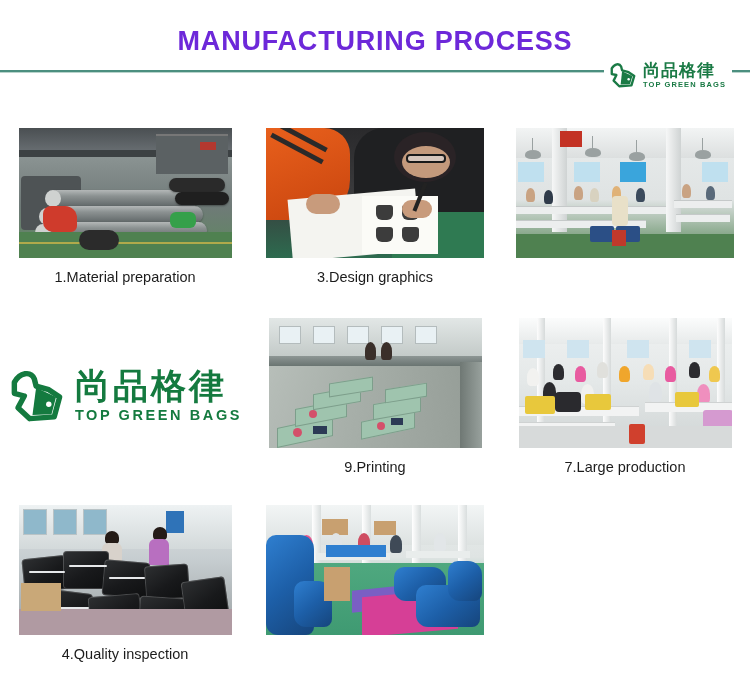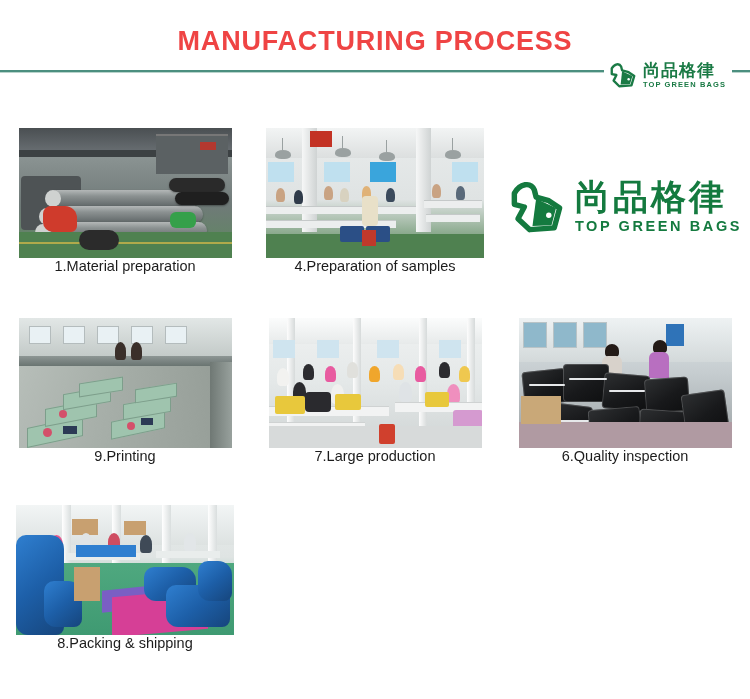--- a/index.html
+++ b/index.html
@@ -22,21 +22,21 @@
 
   .title {
     position: absolute;
     left: 0;
     right: 0;
     top: 26px;
     text-align: center;
     font-size: 27px;
     font-weight: bold;
     letter-spacing: 0.8px;
-    color: #ef4444;
+    color: #6d28d9;
     font-family: "Liberation Sans", sans-serif;
   }
 
   .divider {
     position: absolute;
     left: 0;
     top: 70px;
     width: 750px;
     height: 2px;
     background: #4b8f7f;
@@ -103,20 +103,21 @@
     width: 213px;
     height: 130px;
     position: relative;
     overflow: hidden;
     background: #888;
     margin-top: 16px;
   }
   .cell.wide .photo { width: 218px; }
 
   .caption {
+    margin-top: 11px;
     font-size: 14.5px;
     color: #1c1c1c;
     font-family: "Liberation Sans", sans-serif;
     white-space: nowrap;
   }
 
   
   .logo-cell {
     display: flex;
     align-items: center;
@@ -316,20 +317,42 @@
       <div class="ph greenroll"></div>
       <div class="ph floor"></div>
       <div class="ph yellowline"></div>
       <div class="ph redbag"></div>
       <div class="ph blackbag"></div>
     </div>
     <div class="caption">1.Material preparation</div>
   </div>
 
 
+  <div class="cell wide">
+    <div class="photo p3">
+      <div class="ph dark-person"></div>
+      <div class="ph orange"></div>
+      <div class="ph stripe1"></div>
+      <div class="ph stripe2"></div>
+      <div class="ph head2"></div>
+      <div class="ph face2"></div>
+      <div class="ph glasses"></div>
+      <div class="ph green-mat"></div>
+      <div class="ph paper"></div>
+      <div class="ph paper2"></div>
+      <div class="ph sk" style="left:110px; bottom:38px; width:17px; height:15px;"></div>
+      <div class="ph sk" style="left:136px; bottom:38px; width:17px; height:15px;"></div>
+      <div class="ph sk" style="left:110px; bottom:16px; width:17px; height:15px;"></div>
+      <div class="ph sk" style="left:136px; bottom:16px; width:17px; height:15px;"></div>
+      <div class="ph hand1"></div>
+      <div class="ph hand2"></div>
+      <div class="ph pen"></div>
+    </div>
+    <div class="caption">3.Design graphics</div>
+  </div>
 
   <div class="cell wide">
     <div class="photo p4">
       <div class="ph roofstrip"></div>
       <div class="ph pillar" style="left:36px;"></div>
       <div class="ph pillar" style="left:150px;"></div>
       <div class="ph sign"></div>
       <div class="ph lampwire" style="left:16px; top:10px;"></div>
       <div class="ph lamp" style="left:9px; top:22px;"></div>
       <div class="ph lampwire" style="left:76px; top:8px;"></div>
@@ -353,21 +376,20 @@
       <div class="ph person" style="left:96px; top:58px; background:#e0b277;"></div>
       <div class="ph person" style="left:120px; top:60px; background:#3b4a5c;"></div>
       <div class="ph person" style="left:166px; top:56px; background:#c9a383;"></div>
       <div class="ph person" style="left:190px; top:58px; background:#5a6a7a;"></div>
       <div class="ph" style="left:96px; top:68px; width:16px; height:30px; background:#e8e0c8; border-radius:4px;"></div>
       <div class="ph floor4"></div>
       <div class="ph crate" style="left:74px;"></div>
       <div class="ph crate" style="left:100px;"></div>
       <div class="ph redstool"></div>
     </div>
-    <div class="caption">4.Preparation of samples</div>
   </div>
 
   <div class="cell logo-cell">
     <div class="big-logo">
       <span class="mark">
         <svg viewBox="0 0 64 64" width="58" height="58" aria-hidden="true">
           <path d="M7 17 C13 6, 25 4, 29 13 L31 21 L45 25 L57 33 L51 55 L24 57 L11 45 L18 32 L7 29 Z" fill="none" stroke="#147a3f" stroke-width="6" stroke-linejoin="round"></path>
           <path d="M31 23 L53 33 L48 52 L27 53 Z" fill="#147a3f"></path>
           <circle cx="45" cy="41" r="3" fill="#ffffff"></circle>
         </svg>
@@ -467,21 +489,21 @@
       <div class="ph bag" style="left:164px; top:74px; width:44px; height:40px; transform:rotate(-8deg);"></div>
       <div class="ph bagline" style="left:10px; top:66px; width:36px;"></div>
       <div class="ph bagline" style="left:50px; top:60px; width:38px;"></div>
       <div class="ph bagline" style="left:90px; top:72px; width:36px;"></div>
       <div class="ph bagline" style="left:30px; top:102px; width:40px;"></div>
       <div class="ph bagline" style="left:78px; top:106px; width:40px;"></div>
       <div class="ph bagline" style="left:128px; top:106px; width:36px;"></div>
       <div class="ph table7"></div>
       <div class="ph carton"></div>
     </div>
-    <div class="caption">6.Quality inspection</div>
+    <div class="caption">4.Quality inspection</div>
   </div>
 
   <div class="cell wide">
     <div class="photo p8">
       <div class="ph wall8"></div>
       <div class="ph col8" style="left:46px;"></div>
       <div class="ph col8" style="left:96px;"></div>
       <div class="ph col8" style="left:146px;"></div>
       <div class="ph col8" style="left:192px;"></div>
       <div class="ph" style="left:56px; top:14px; width:26px; height:16px; background:#c8a070;"></div>
@@ -497,16 +519,15 @@
       <div class="ph" style="left:60px; top:40px; width:60px; height:12px; background:#2f7fd0;"></div>
       <div class="ph bluepile" style="left:0; top:30px; width:48px; height:100px;"></div>
       <div class="ph bluepile" style="left:28px; top:76px; width:38px; height:46px;"></div>
       <div class="ph purplesheet"></div>
       <div class="ph pinksheet"></div>
       <div class="ph bluepile" style="left:128px; top:62px; width:52px; height:34px;"></div>
       <div class="ph bluepile" style="left:150px; top:80px; width:64px; height:42px;"></div>
       <div class="ph bluepile" style="left:182px; top:56px; width:34px; height:40px;"></div>
       <div class="ph box8"></div>
     </div>
-    <div class="caption">8.Packing &amp; shipping</div>
   </div>
 
 </div>
 
 </body></html>

